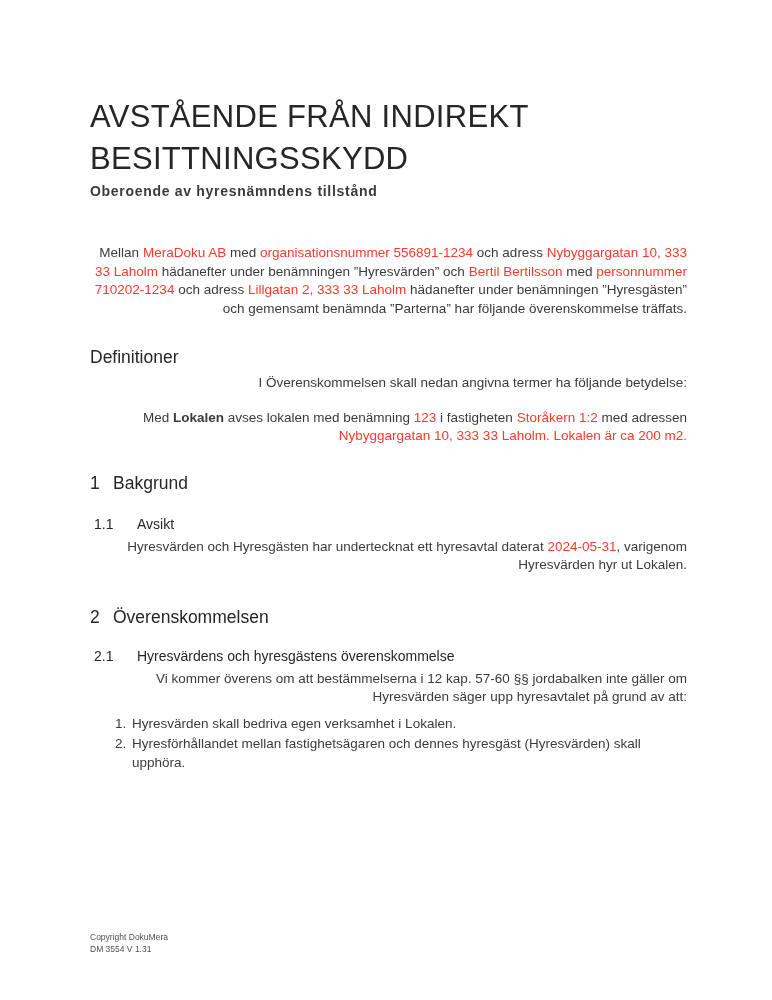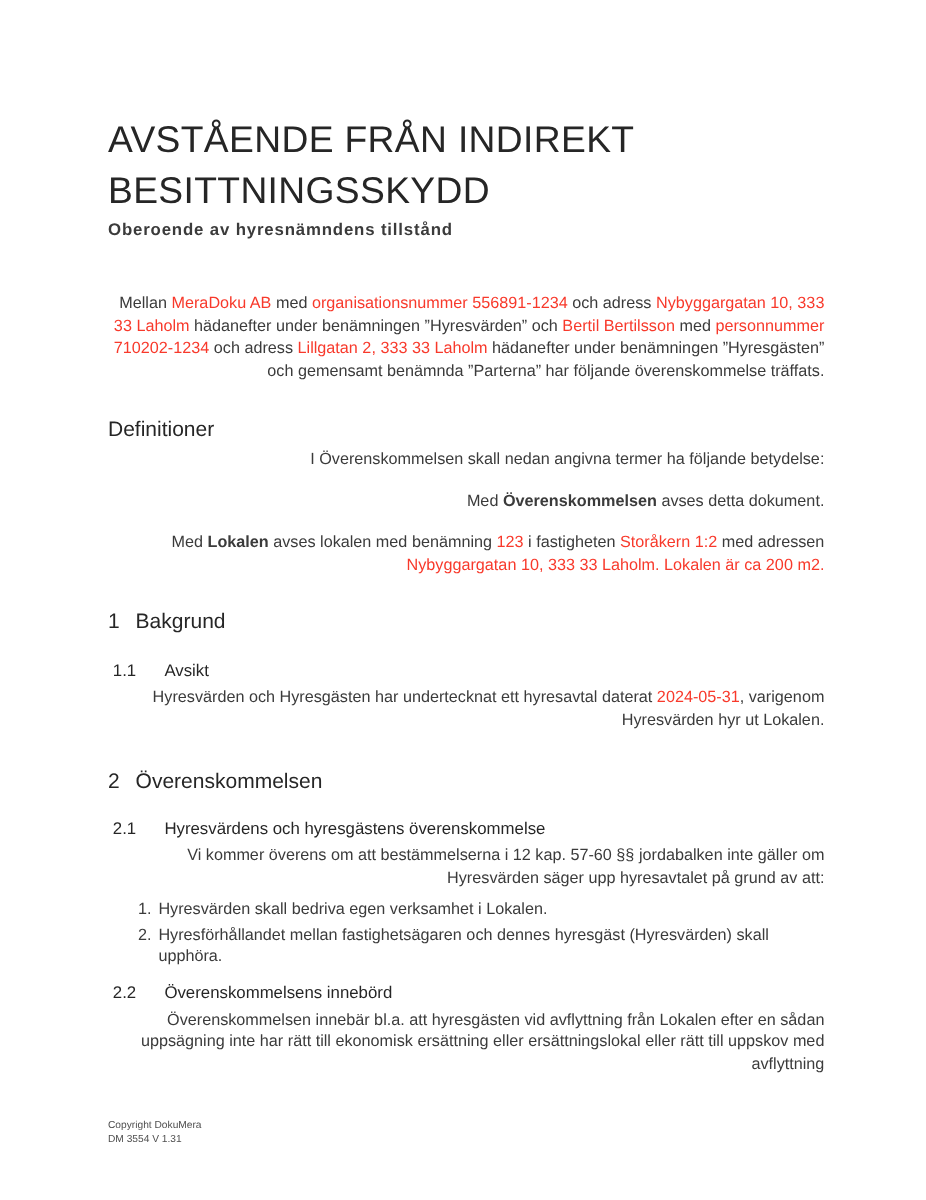--- a/index.html
+++ b/index.html
@@ -102,39 +102,36 @@
 <div class="page">
   <div class="content">
 
     <h1 class="doc-title">AVSTÅENDE FRÅN INDIREKT BESITTNINGSSKYDD</h1>
     <div class="doc-subtitle">Oberoende av hyresnämndens tillstånd</div>
 
     <p class="para intro"><span>Mellan </span><span class="red">MeraDoku AB</span><span> med </span><span class="red">organisationsnummer 556891-1234</span><span> och adress </span><span class="red">Nybyggargatan 10, 333 33 Laholm</span><span> hädanefter under benämningen ”Hyresvärden” och </span><span class="red">Bertil Bertilsson</span><span> med </span><span class="red">personnummer 710202-1234</span><span> och adress </span><span class="red">Lillgatan 2, 333 33 Laholm</span><span> hädanefter under benämningen ”Hyresgästen” och gemensamt benämnda ”Parterna” har följande överenskommelse träffats.</span></p>
 
     <h2 class="h1 mt-defs">Definitioner</h2>
     <p class="para mt-6">I Överenskommelsen skall nedan angivna termer ha följande betydelse:</p>
-    <p class="para mt-16"><span>Med </span><span class="bold">Överenskommelsen</span><span> avses detta dokument.</span></p>
     <p class="para mt-16"><span>Med </span><span class="bold">Lokalen</span><span> avses lokalen med benämning </span><span class="red">123</span><span> i fastigheten </span><span class="red">Storåkern 1:2</span><span> med adressen </span><span class="red">Nybyggargatan 10, 333 33 Laholm. Lokalen är ca 200 m2.</span></p>
 
     <h2 class="h1 mt-sec1"><span class="num">1</span><span>Bakgrund</span></h2>
 
     <h3 class="h2 mt-sub"><span class="num">1.1</span><span>Avsikt</span></h3>
     <p class="para mt-body"><span>Hyresvärden och Hyresgästen har undertecknat ett hyresavtal daterat </span><span class="red">2024-05-31</span><span>, varigenom Hyresvärden hyr ut Lokalen.</span></p>
 
     <h2 class="h1 mt-sec2"><span class="num">2</span><span>Överenskommelsen</span></h2>
 
     <h3 class="h2 mt-sub2"><span class="num">2.1</span><span>Hyresvärdens och hyresgästens överenskommelse</span></h3>
     <p class="para mt-body">Vi kommer överens om att bestämmelserna i 12 kap. 57-60 §§ jordabalken inte gäller om Hyresvärden säger upp hyresavtalet på grund av att:</p>
     <ol class="num-list">
       <li>Hyresvärden skall bedriva egen verksamhet i Lokalen.</li>
       <li>Hyresförhållandet mellan fastighetsägaren och dennes hyresgäst (Hyresvärden) skall upphöra.</li>
     </ol>
 
-    <h3 class="h2 mt-22"><span class="num">2.2</span><span>Överenskommelsens innebörd</span></h3>
-    <p class="para mt-body">Överenskommelsen innebär bl.a. att hyresgästen vid avflyttning från Lokalen efter en sådan uppsägning inte har rätt till ekonomisk ersättning eller ersättningslokal eller rätt till uppskov med avflyttning</p>
 
   </div>
 
   <div class="copyright">
     <div>Copyright DokuMera</div>
     <div>DM 3554 V 1.31</div>
   </div>
 </div>
 
 </body></html>

